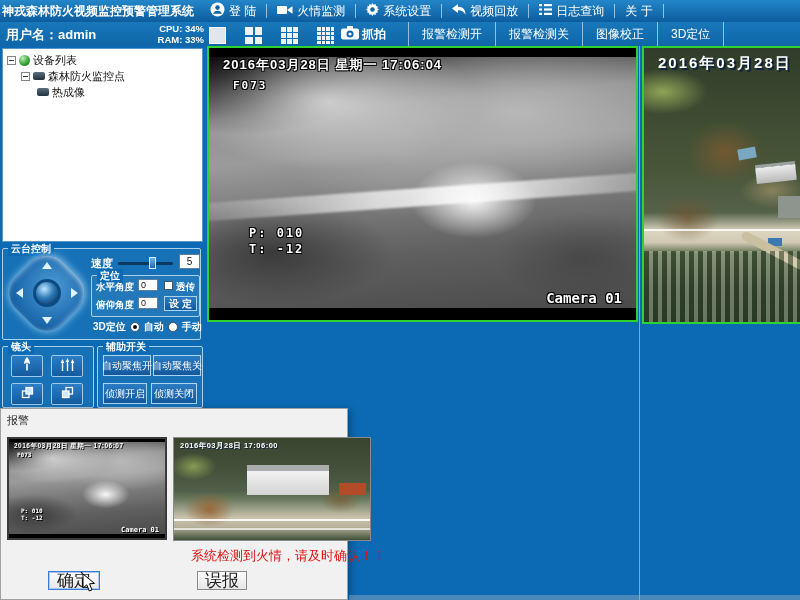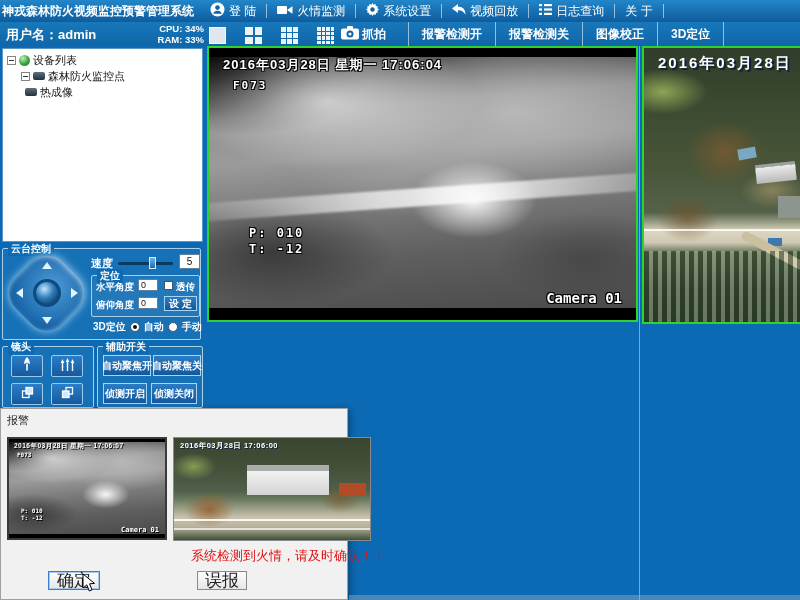--- a/index.html
+++ b/index.html
@@ -22,21 +22,21 @@
   .username{position:absolute;left:6px;top:4px;font-size:13px;font-weight:bold}
   .sysload{position:absolute;left:134px;top:1px;width:70px;text-align:right;
            font-size:9.5px;font-weight:bold;line-height:11px}
   .laybtn{position:absolute;top:5px;width:17px;height:17px;cursor:pointer}
   .lay1{background:#dfe6ec;border:1px solid #f2f6f9}
   .layg{display:grid}
   .layg i{background:#eef3f7;display:block}
   .snap{position:absolute;left:341px;top:4px;display:flex;align-items:center;gap:3px;
         font-size:12px;font-weight:bold;cursor:pointer}
   .tbgroup{position:absolute;left:408px;top:0;height:24px;display:flex;align-items:stretch}
-  .tb-btn{display:flex;align-items:center;padding:0 13px;font-size:12px;font-weight:bold;
+  .tb-btn{display:flex;align-items:center;padding:0 13px;font-size:12px;font-weight:normal;
           border-left:1px solid rgba(255,255,255,.55);cursor:pointer;white-space:nowrap}
 
   
   .treepanel{position:absolute;left:2px;top:48px;width:201px;height:194px;background:#fff;
              border:1px solid #5a96c8;font-size:11px;color:#111;padding-top:3px}
   .trow{display:flex;align-items:center;gap:3px;height:16px;cursor:pointer}
   .expander{width:9px;height:9px;border:1px solid #848484;background:#fff;position:relative;flex:0 0 9px}
   .expander::after{content:"";position:absolute;left:1px;right:1px;top:3px;height:1px;background:#333}
   .globe{width:11px;height:11px;border-radius:50%;flex:0 0 11px;
          background:radial-gradient(circle at 35% 30%,#bdf0bd,#3aa23a 55%,#1c7a1c)}
@@ -82,21 +82,21 @@
          position:relative;display:inline-block;cursor:pointer;flex:0 0 10px}
   .radio.sel::after{content:"";position:absolute;inset:2px;border-radius:50%;background:#111}
 
   .lensgroup{left:2px;top:346px;width:92px;height:62px}
   .lbtn{position:absolute;width:32px;height:22px;border-radius:2px;cursor:pointer;
         background:linear-gradient(180deg,#2b7ec6,#155a9e);border:1px solid #9cc9ec;
         display:flex;align-items:center;justify-content:center}
   .auxgroup{left:97px;top:346px;width:106px;height:62px}
   .abtn{position:absolute;height:21px;cursor:pointer;display:flex;align-items:center;justify-content:center;
         background:linear-gradient(180deg,#2a7cc4,#14589c);border:1px solid #a8d4f2;
-        color:#fff;font-size:10px;font-weight:bold;white-space:nowrap}
+        color:#fff;font-size:10px;font-weight:normal;white-space:nowrap}
 
   
   .thermal{position:absolute;left:207px;top:46px;width:431px;height:276px;background:#000;
            border:2px solid var(--video-border-green,#2fd32f);overflow:hidden}
   .tscene{position:absolute;left:0;right:0;top:9px;bottom:12px;background:
     radial-gradient(90px 55px at 62% 57%,rgba(255,255,255,.95),rgba(255,255,255,0) 70%),
     radial-gradient(200px 90px at 28% 18%,rgba(215,215,215,.9),rgba(215,215,215,0) 75%),
     radial-gradient(230px 100px at 72% 22%,rgba(190,190,190,.85),rgba(190,190,190,0) 75%),
     radial-gradient(150px 80px at 45% 40%,rgba(165,165,165,.8),rgba(165,165,165,0) 75%),
     radial-gradient(180px 90px at 8% 6%,rgba(0,0,0,.95),rgba(0,0,0,0) 70%),
@@ -300,21 +300,21 @@
     <div class="trow" style="padding-left:4px">
       <span class="expander"></span>
       <span class="globe"></span>
       <span>设备列表</span>
     </div>
     <div class="trow" style="padding-left:18px">
       <span class="expander"></span>
       <span class="devicon"></span>
       <span>森林防火监控点</span>
     </div>
-    <div class="trow" style="padding-left:22px">
+    <div class="trow" style="padding-left:34px">
       <span class="devicon"></span>
       <span>热成像</span>
     </div>
   </div>
 
   <div class="group ptzgroup">
     <div class="glabel">云台控制</div>
     <div class="dpad">
       <div class="pad"></div>
       <i class="arr up"></i>

